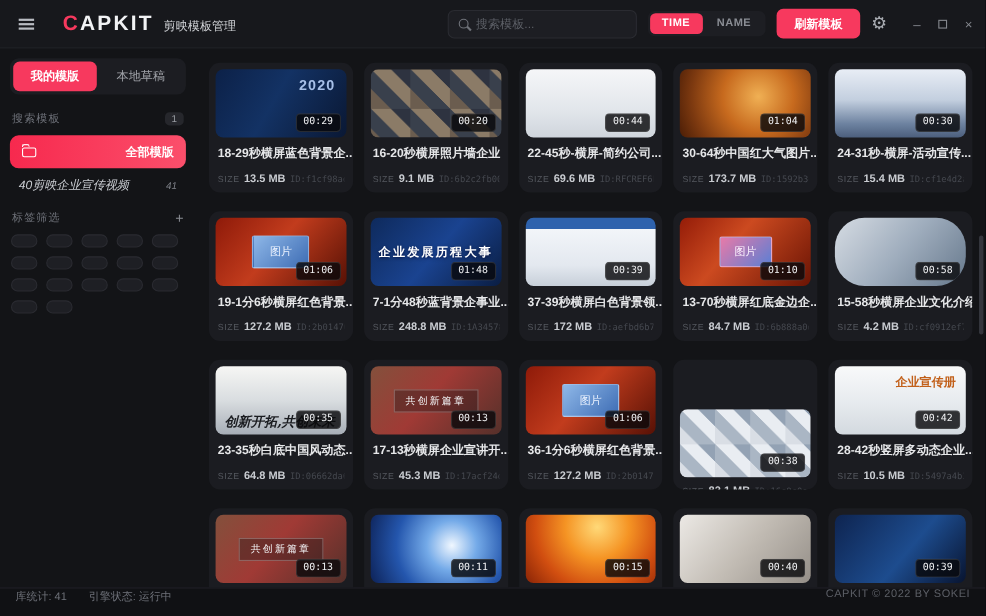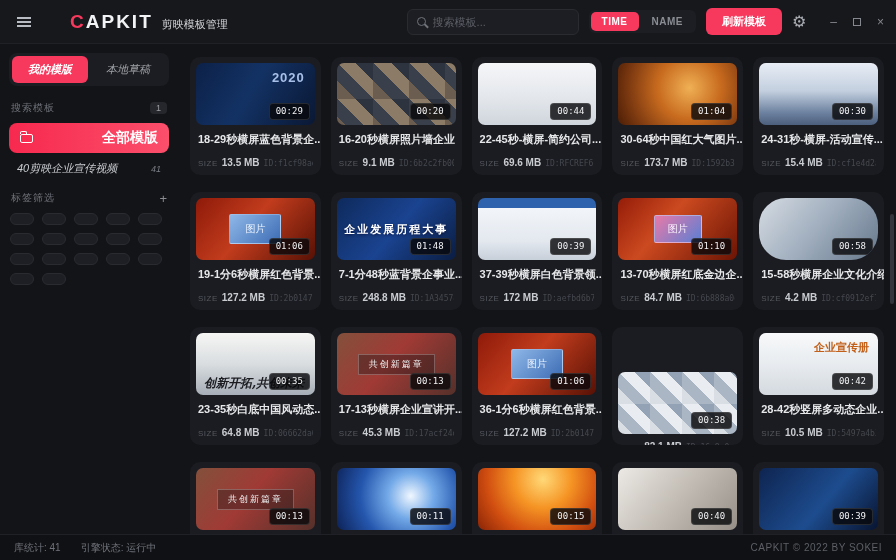--- a/index.html
+++ b/index.html
@@ -4,21 +4,21 @@
 <style>
   :root{ --accent:#f7395e; }
   *{margin:0;padding:0;box-sizing:border-box;}
   html,body{width:896px;height:560px;background:#0c0d0f;font-family:"Liberation Sans","DejaVu Sans",sans-serif;}
   .window{width:896px;height:560px;background:#131417;display:flex;flex-direction:column;overflow:hidden;}
 
   
   .titlebar{height:44px;flex:0 0 44px;display:flex;align-items:center;gap:10px;padding:0 12px;background:#17181c;border-bottom:1px solid #202126;}
   .hamb-wrap{width:24px;height:24px;display:flex;align-items:center;justify-content:center;cursor:pointer;}
   .hamb{width:14px;height:2px;background:#b9bcc2;box-shadow:0 -4px 0 #b9bcc2,0 4px 0 #b9bcc2;}
-  .logo{display:flex;align-items:baseline;gap:9px;margin-left:24px;}
+  .logo{display:flex;align-items:baseline;gap:9px;margin-left:11px;}
   .logo-main{display:inline-block;font-size:19px;font-weight:bold;letter-spacing:2px;color:#f2f3f5;}
   .logo-main::first-letter{color:var(--accent);}
   .logo-sub{font-size:11px;color:#d2d4d8;}
   .tb-spacer{flex:1;}
   .search{width:172px;height:26px;background:#1d1e23;border:1px solid #2a2b31;border-radius:6px;display:flex;align-items:center;gap:7px;padding:0 9px;}
   .mag{width:9px;height:9px;border:1.5px solid #70737a;border-radius:50%;position:relative;flex:0 0 auto;}
   .mag::after{content:'';position:absolute;width:5px;height:1.5px;background:#70737a;transform:rotate(45deg);right:-4px;bottom:-1px;}
   .search input{background:transparent;border:none;outline:none;color:#c9ccd1;font-size:11px;width:100%;font-family:inherit;}
   .search input::placeholder{color:#5c5f66;}
   .sort-toggle{display:flex;background:#1d1e23;border-radius:6px;padding:2px;gap:2px;}
@@ -29,30 +29,30 @@
   .win-controls{display:flex;align-items:center;gap:16px;margin-left:14px;color:#85888e;}
   .wc{font-size:12px;line-height:1;cursor:pointer;}
   .wc-box{width:8px;height:8px;border:1px solid #85888e;}
 
   
   .body-row{flex:1;display:flex;min-height:0;}
 
   
   .sidebar{width:178px;flex:0 0 178px;padding:9px 9px 10px;display:flex;flex-direction:column;min-height:0;}
   .side-tabs{background:#1c1d22;border-radius:8px;padding:3px;display:flex;gap:2px;}
-  .side-tab{flex:1;text-align:center;padding:6px 0;border-radius:6px;font-size:11px;color:#9fa2a8;cursor:pointer;font-style:italic;}
+  .side-tab{flex:1;text-align:center;padding:6px 0;border-radius:6px;font-size:11px;color:#9fa2a8;cursor:pointer;}
   .side-tab.active{background:var(--accent);color:#fff;font-weight:bold;}
   .section-head{display:flex;align-items:center;justify-content:space-between;margin:15px 2px 8px;}
   .section-label{font-size:10px;color:#6f727a;letter-spacing:1px;}
   .section-badge{background:#26272c;border-radius:4px;padding:1px 6px;font-size:9px;color:#9a9da3;}
   .plus{color:#8a8d93;font-size:13px;cursor:pointer;line-height:1;}
   .all-tpl{background:linear-gradient(90deg,#f7294e,#fb4f6b);border-radius:8px;height:30px;display:flex;align-items:center;justify-content:space-between;padding:0 11px;cursor:pointer;}
   .folder{width:13px;height:9px;border:1.5px solid #fff;border-radius:2px;position:relative;}
   .folder::before{content:'';position:absolute;top:-4px;left:-1.5px;width:5px;height:2px;border:1.5px solid #fff;border-bottom:none;border-radius:2px 2px 0 0;}
-  .all-tpl-label{color:#fff;font-size:14px;font-weight:bold;}
+  .all-tpl-label{color:#fff;font-size:11px;font-weight:bold;}
   .cat-item{display:flex;align-items:center;justify-content:space-between;padding:8px 8px 0;cursor:pointer;font-style:italic;}
   .cat-label{font-size:11px;color:#c9ccd1;}
   .cat-count{font-size:9px;color:#7c7f86;}
   .tags-wrap{display:flex;flex-wrap:wrap;gap:8px;padding:0 1px;}
   .tag-pill{background:#1e1f24;border:1px solid #2a2b31;border-radius:999px;padding:5px 11px;font-size:10px;color:#9da0a7;cursor:pointer;white-space:nowrap;}
   .cleanup-btn{margin-top:auto;border:1px dashed #36373d;background:#17181c;border-radius:10px;padding:10px;display:flex;align-items:center;justify-content:center;gap:9px;cursor:pointer;}
   .broom{width:3px;height:9px;background:var(--accent);transform:rotate(40deg);border-radius:2px;position:relative;flex:0 0 auto;}
   .broom::after{content:'';position:absolute;top:8px;left:-3px;width:9px;height:5px;background:var(--accent);clip-path:polygon(0 100%,50% 0,100% 100%);}
   .cleanup-label{font-size:11px;color:#8a8d93;}
 
@@ -96,21 +96,21 @@
   .ov.screen span{background:linear-gradient(135deg,#8fb8e8,#3d6cb4);border:1px solid rgba(220,235,255,.45);color:#eef4ff;font-size:10px;padding:7px 15px;border-radius:2px;}
   .ov.screenpink span{background:linear-gradient(135deg,#e87aa8,#5a7fd4);border:1px solid rgba(255,230,240,.45);color:#fdf4ff;font-size:10px;padding:6px 13px;border-radius:2px;}
   .ov.titlewhite span{color:#fff;font-weight:bold;font-size:11px;letter-spacing:2px;text-shadow:0 1px 3px rgba(0,0,40,.7);}
   .ov.calligraphy{align-items:flex-end;justify-content:flex-start;padding:3px 8px;margin-top:24px;}
   .ov.calligraphy span{color:#1a1c20;font-family:"DejaVu Serif","Liberation Serif",serif;font-style:italic;font-weight:bold;font-size:12px;}
   .ov.flag span{background:rgba(20,20,24,.35);border:1px solid rgba(255,255,255,.25);color:#f2f3f5;font-size:9px;padding:3px 10px;letter-spacing:2px;}
   .ov.brochuretitle{justify-content:flex-end;align-items:flex-start;padding:7px 9px;}
   .ov.brochuretitle span{color:#c2601a;font-weight:bold;font-size:11px;}
 
   
-  .statusbar{height:26px;flex:0 0 26px;background:#101114;border-top:1px solid #202126;display:flex;align-items:center;padding:0 14px;font-size:10px;}
+  .statusbar{height:26px;flex:0 0 26px;background:#101114;border-top:1px solid #202126;display:flex;align-items:flex-start;padding:0 14px;font-size:10px;}
   .status-left{display:flex;gap:20px;color:#6f727a;}
   .status-right{margin-left:auto;color:#5c5f66;letter-spacing:.5px;}
 </style>
 </head>
 <body>
 
 <div class="window">
 
   <header class="titlebar">
     <div class="hamb-wrap">

